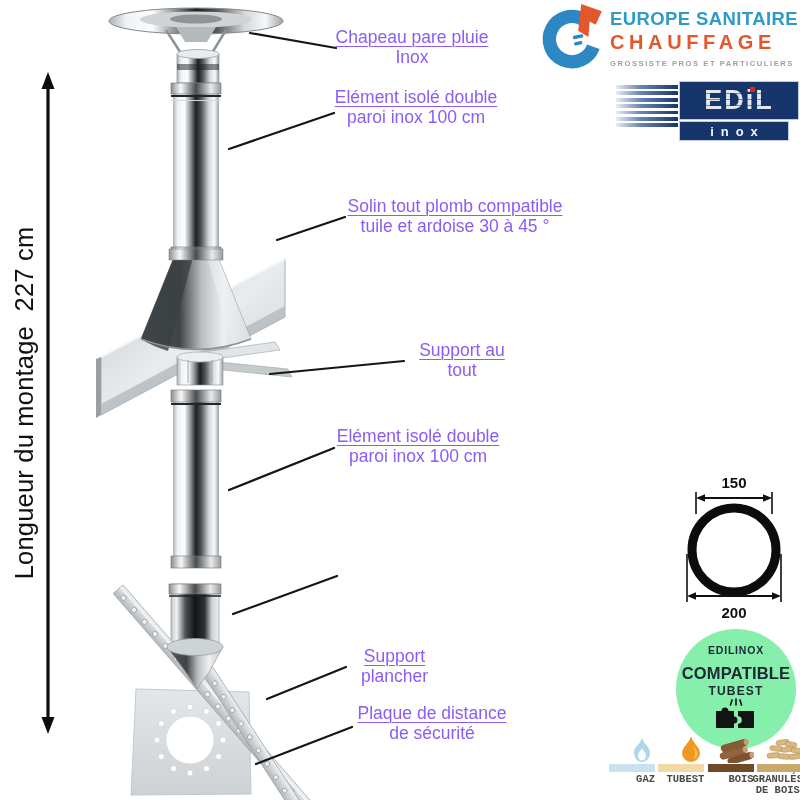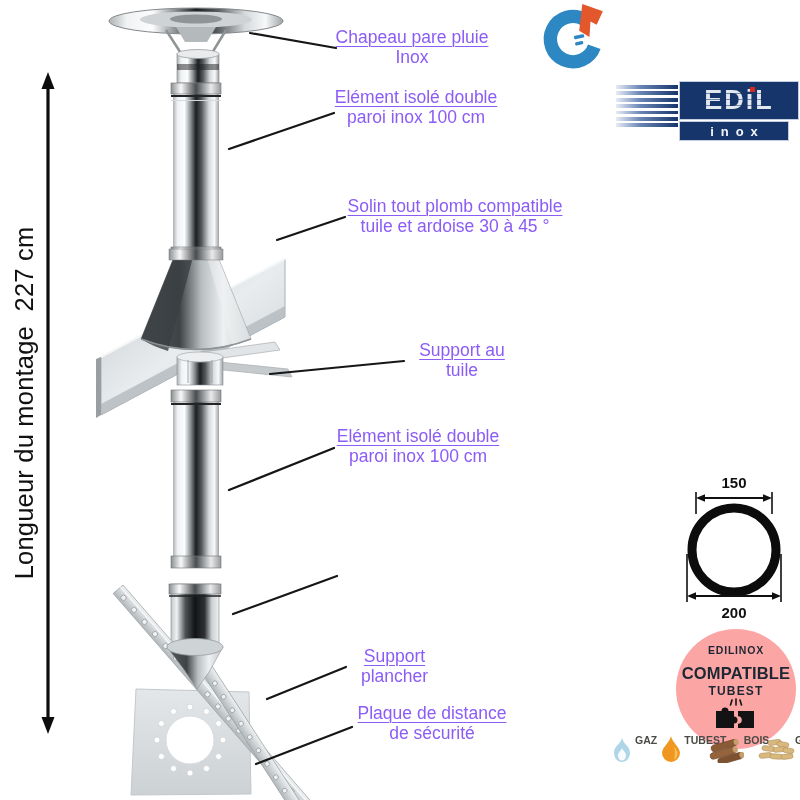--- a/index.html
+++ b/index.html
@@ -33,29 +33,29 @@
   .edil-box .word{color:#e3e8f0;font-size:27px;font-weight:700;letter-spacing:2px;line-height:1;}
   .edil-box .stripeover{position:absolute;inset:0;background:repeating-linear-gradient(180deg,
             rgba(22,53,107,0) 0 4.6px, rgba(22,53,107,.55) 4.6px 6px);}
   .edil-dot{position:absolute;width:5px;height:5px;background:#d6281e;top:5px;left:70px;}
   .edil-inox{width:108px;height:18px;background:#16356b;box-shadow:0 0 0 1px #c2cde0;margin-top:3px;
              display:flex;align-items:center;justify-content:center;}
   .edil-inox span{color:#f3f6fa;font-size:13px;font-weight:700;letter-spacing:7px;padding-left:7px;line-height:1;}
 
   
   .badge{position:absolute;left:676px;top:629px;width:120px;height:120px;border-radius:50%;
-         background:#fca5a5;display:flex;flex-direction:column;align-items:center;padding-top:15px;
+         background:#86efac;display:flex;flex-direction:column;align-items:center;padding-top:15px;
          box-sizing:border-box;color:#1d2733;}
   .badge-l1{font-size:10.5px;letter-spacing:.8px;font-weight:600;}
   .badge-l2{font-size:16.5px;font-weight:700;letter-spacing:.2px;margin-top:8px;}
   .badge-l3{font-size:12px;font-weight:600;letter-spacing:1.2px;margin-top:1px;}
 
   
   .fuels{position:absolute;left:609px;top:735px;width:194px;display:flex;justify-content:space-between;}
-  .fuel{display:flex;flex-direction:row;align-items:flex-start;width:46px;}
+  .fuel{display:flex;flex-direction:column;align-items:flex-end;width:46px;font-family:Liberation Mono, monospace;}
   .fuel .ic{height:28px;display:flex;align-items:flex-end;}
   .fuel .bar{height:8px;width:100%;margin:1px 0 2px;}
   .fuel .lbl{font-size:10.5px;font-weight:700;color:#4a4a46;line-height:1.05;text-align:center;}
 </style>
 </head>
 <body>
 
 <div class="canvas">
 
   <svg class="abs" style="left:60px;top:0;" width="280" height="800" viewBox="60 0 280 800">
@@ -258,21 +258,21 @@
   <div class="ann" style="left:330px;top:88px;width:172px;">
     <div class="u">Elément isolé double</div>
     <div>paroi inox 100 cm</div>
   </div>
   <div class="ann" style="left:341px;top:197px;width:228px;">
     <div class="u">Solin tout plomb compatible</div>
     <div>tuile et ardoise 30 à 45 °</div>
   </div>
   <div class="ann" style="left:400px;top:341px;width:124px;">
     <div class="u">Support au</div>
-    <div>tuile</div>
+    <div>tout</div>
   </div>
   <div class="ann" style="left:330px;top:427px;width:176px;">
     <div class="u">Elément isolé double</div>
     <div>paroi inox 100 cm</div>
   </div>
   <div class="ann" style="left:348px;top:704px;width:168px;">
     <div class="u">Plaque de distance</div>
     <div>de sécurité</div>
   </div>
   <div class="ann" style="left:342px;top:647px;width:105px;">
@@ -280,20 +280,25 @@
     <div>plancher</div>
   </div>
 
   <div class="brand">
     <svg width="66" height="70" viewBox="0 0 60 68">
       <path d="M41,17 A22,22 0 1 0 50.7,43.5" fill="none" stroke="#2d87c3" stroke-width="13"></path>
       <rect x="31" y="32" width="10" height="3.4" rx="1.2" fill="#2d87c3" transform="rotate(-12 36 34)"></rect>
       <rect x="32" y="38.5" width="8" height="3.2" rx="1.2" fill="#2d87c3" transform="rotate(-12 36 40)"></rect>
       <path d="M39,2 L59,9 L53,22 L47,19 L46,34 L36,28 Z" fill="#e2572b"></path>
     </svg>
+    <div class="brand-text">
+      <div class="brand-l1">EUROPE SANITAIRE</div>
+      <div class="brand-l2">CHAUFFAGE</div>
+      <div class="brand-l3">GROSSISTE PROS ET PARTICULIERS</div>
+    </div>
   </div>
 
   <div class="edil">
     <div class="edil-stripes">
       <div></div>
         <div></div>
         <div></div>
         <div></div>
         <div></div>
         <div></div>

